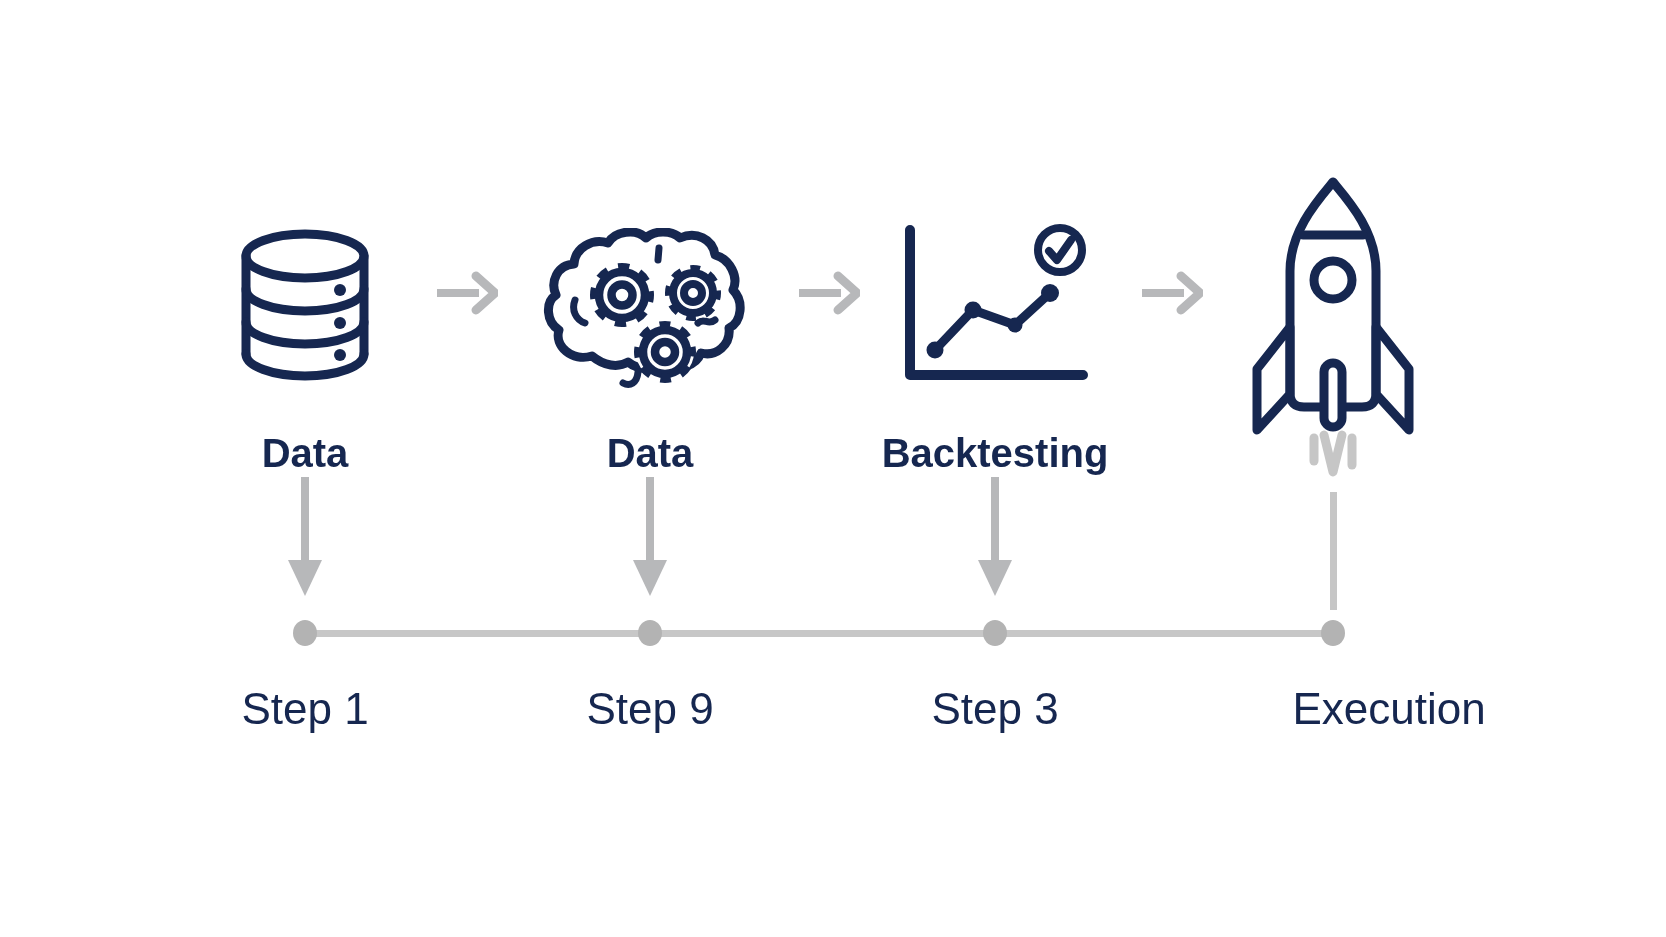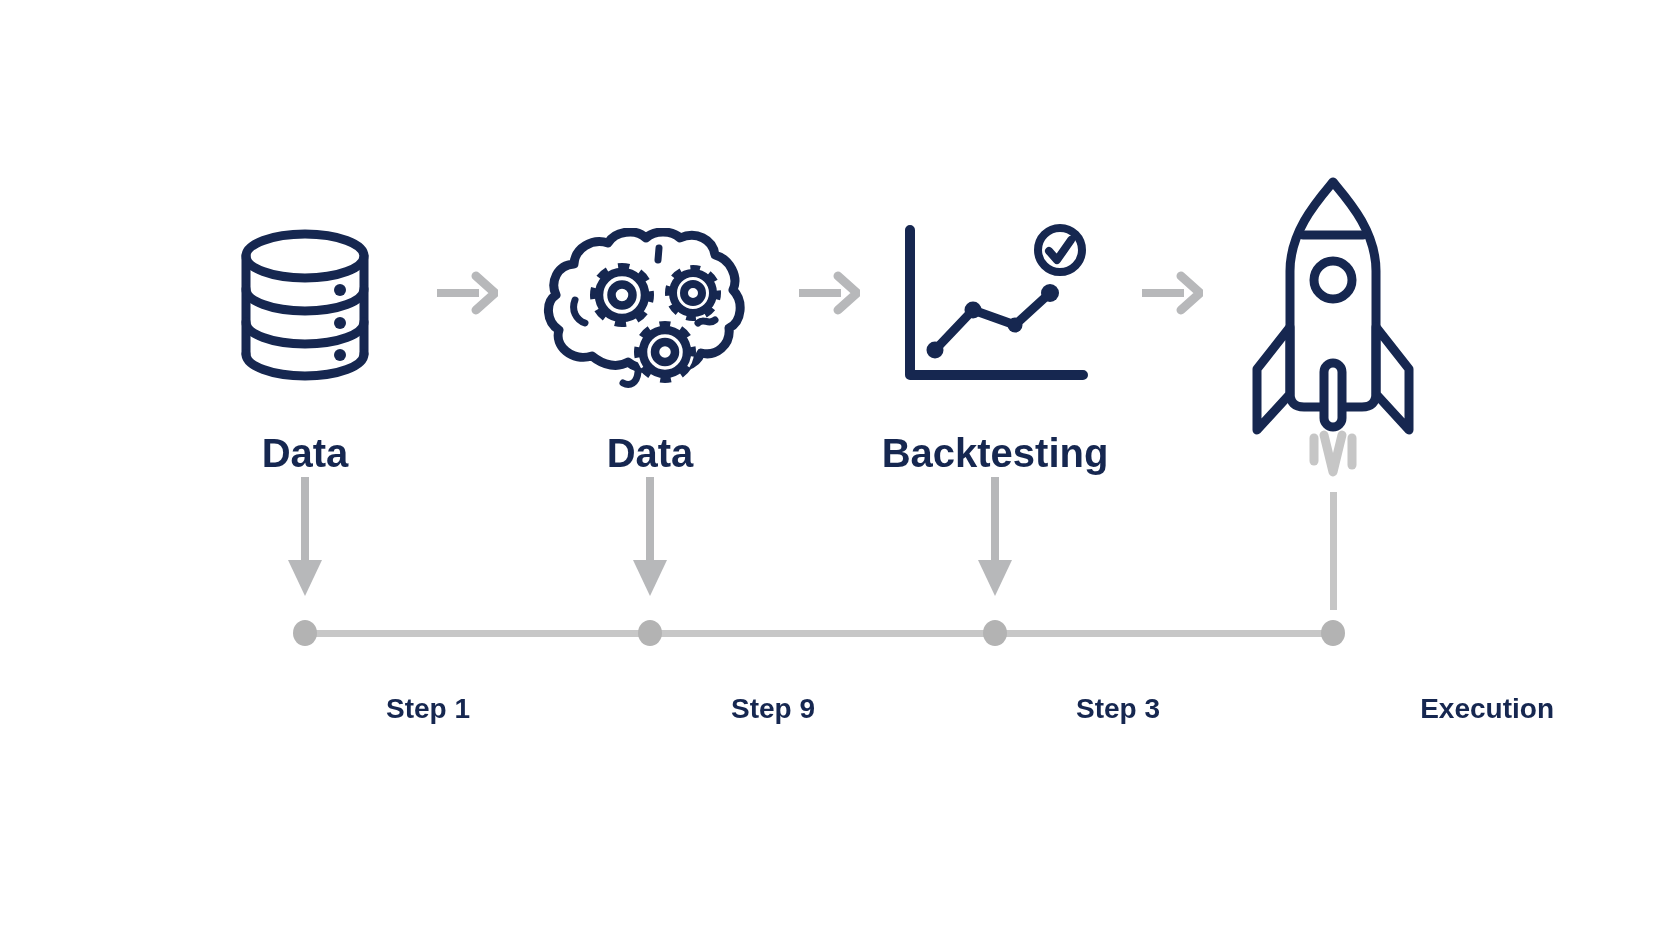--- a/index.html
+++ b/index.html
@@ -16,21 +16,21 @@
   .gray{color:var(--arrow-gray,#b7b8ba);}
   .exhaust{color:var(--exhaust-gray,#c6c6c6);}
   .knockout{fill:var(--background,#ffffff);}
   .stage-label{
     position:absolute;top:430px;width:330px;
     text-align:center;font-size:40px;font-weight:700;
     color:var(--navy,#162750);line-height:46px;
   }
   .step-label{
     position:absolute;top:686px;width:330px;
-    text-align:right;font-size:28px;font-weight:700;
+    text-align:center;font-size:44px;font-weight:400;
     color:var(--navy,#162750);line-height:46px;
   }
   .timeline-line{
     position:absolute;left:305px;top:630px;width:1028px;height:7px;
     background:var(--timeline-gray,#c7c7c7);border-radius:4px;
   }
   .timeline-dot{
     position:absolute;top:620px;width:24px;height:26px;border-radius:50%;
     background:var(--dot-gray,#b3b3b3);
   }

